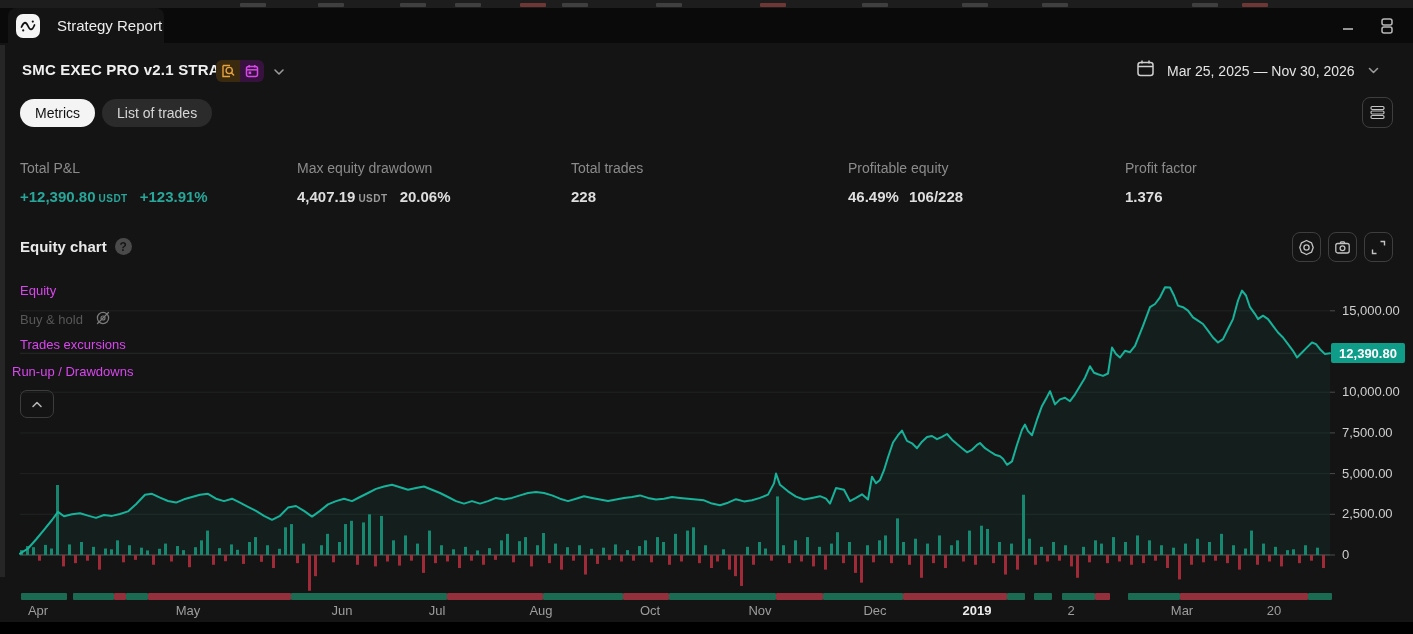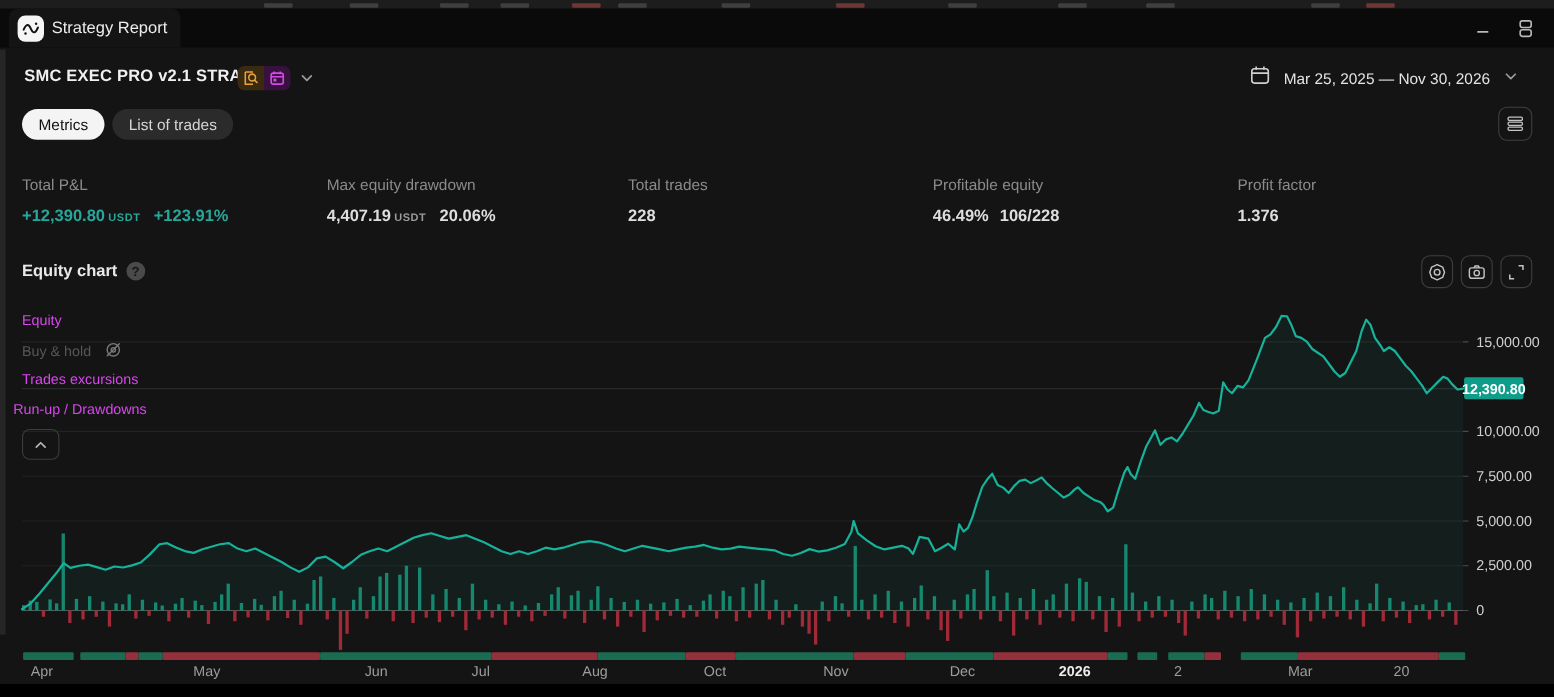--- a/index.html
+++ b/index.html
@@ -6,21 +6,21 @@
   body{width:1413px;height:634px;position:relative;overflow:hidden;
        font-family:"Liberation Sans","DejaVu Sans",sans-serif;
        -webkit-font-smoothing:antialiased;}
   .abs{position:absolute;}
   
   #ghost-strip{left:0;top:0;width:1413px;height:8px;background:#1d1d1d;overflow:hidden;}
   .ghost-tick{position:absolute;top:3px;height:4px;width:26px;border-radius:1px;opacity:.85;}
   
   #tabbar{left:0;top:8px;width:1413px;height:35px;background:#0a0a0a;}
   #tab{left:8px;top:0;width:156px;height:35px;background:#141414;border-radius:8px 8px 0 0;
-       display:flex;align-items:center;gap:7px;padding-left:8px;box-sizing:border-box;}
+       display:flex;align-items:center;gap:17px;padding-left:8px;box-sizing:border-box;}
   #tab-icon{width:24px;height:24px;background:#f5f5f5;border-radius:7px;display:flex;
             align-items:center;justify-content:center;flex:0 0 auto;}
   #tab-title{font-size:15px;color:#ececec;white-space:nowrap;}
   .win-btn{color:#b9b9b9;display:flex;align-items:center;justify-content:center;width:22px;height:22px;}
   
   #panel{left:0;top:43px;width:1413px;height:579px;background:#141414;}
   #left-sliver{left:0;top:45px;width:5px;height:532px;background:#2b2b2b;opacity:.8;}
   #bottom-bar{left:0;top:622px;width:1413px;height:12px;background:#000;}
   
   #strategy-title{left:22px;top:61px;font-size:15px;font-weight:700;color:#f0f0f0;letter-spacing:.2px;}
@@ -54,21 +54,21 @@
   #chart-tools{left:1292px;top:232px;display:flex;gap:7px;}
   .tool-btn{width:29px;height:30px;}
   
   .legend-row{font-size:13px;color:#d946ef;display:flex;align-items:center;gap:10px;white-space:nowrap;z-index:5;}
   .legend-muted{color:#575757;}
   #collapse-btn{left:20px;top:390px;width:32px;height:26px;border:1px solid #3c3c3c;border-radius:7px;
                 display:flex;align-items:center;justify-content:center;z-index:5;}
   
   #chart-svg{left:0;top:254px;z-index:1;}
   .y-tick{position:absolute;left:1342px;width:70px;font-size:13px;color:#cfcfcf;line-height:18px;z-index:2;}
-  #cur-badge{left:1331px;top:343px;width:54px;height:20px;background:#0f9d8a;border-radius:2px;
+  #cur-badge{left:1331px;top:343px;width:74px;height:20px;background:#0f9d8a;border-radius:2px;
              color:#fff;font-size:13px;font-weight:700;display:flex;align-items:center;justify-content:center;z-index:3;}
   .x-label{position:absolute;top:603px;font-size:13px;color:#9d9d9d;transform:translateX(-50%);white-space:nowrap;z-index:2;}
   .x-label.em{color:#ececec;font-weight:700;}
 </style>
 </head>
 <body>
 
 <div id="ghost-strip" class="abs">
     <div class="ghost-tick" style="left: 240px; background: rgb(69, 69, 69);"></div>
     <div class="ghost-tick" style="left: 318px; background: rgb(69, 69, 69);"></div>
@@ -498,18 +498,18 @@
 <div id="cur-badge" class="abs">12,390.80</div>
 <div id="x-axis">
     <span class="x-label" style="left: 38px;">Apr</span>
     <span class="x-label" style="left: 188px;">May</span>
     <span class="x-label" style="left: 342px;">Jun</span>
     <span class="x-label" style="left: 437px;">Jul</span>
     <span class="x-label" style="left: 541px;">Aug</span>
     <span class="x-label" style="left: 650px;">Oct</span>
     <span class="x-label" style="left: 760px;">Nov</span>
     <span class="x-label" style="left: 875px;">Dec</span>
-    <span class="x-label em" style="left: 977px;">2026</span>
+    <span class="x-label em" style="left: 977px;">2019</span>
     <span class="x-label" style="left: 1071px;">2</span>
     <span class="x-label" style="left: 1182px;">Mar</span>
     <span class="x-label" style="left: 1274px;">20</span>
   </div>
 <div id="bottom-bar" class="abs"></div>
 
 </body></html>

